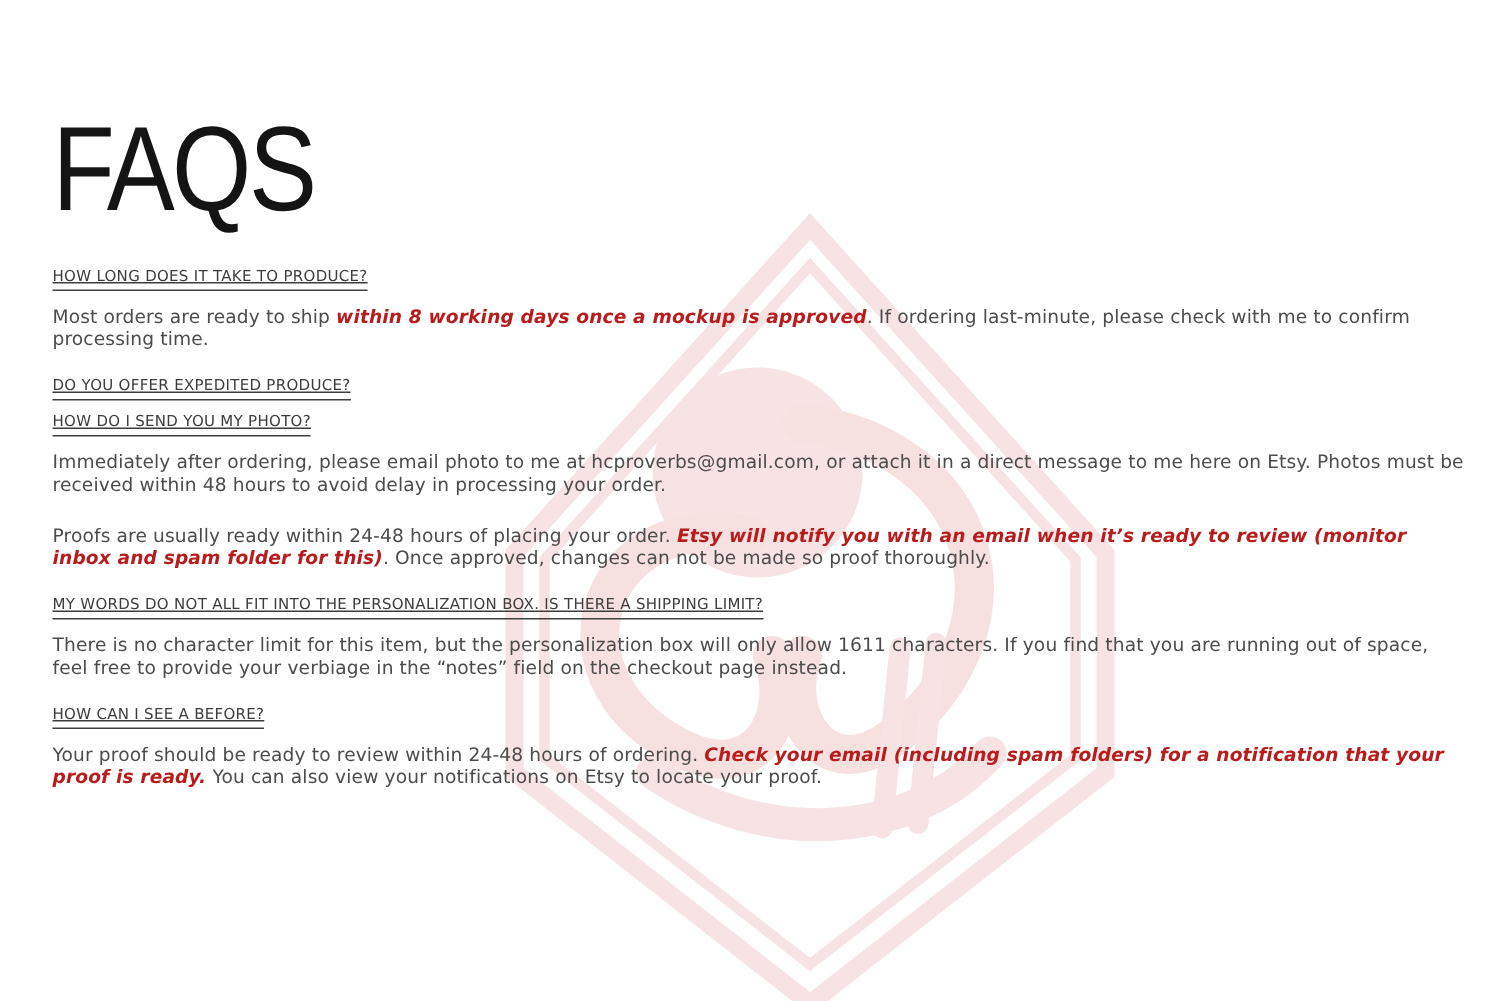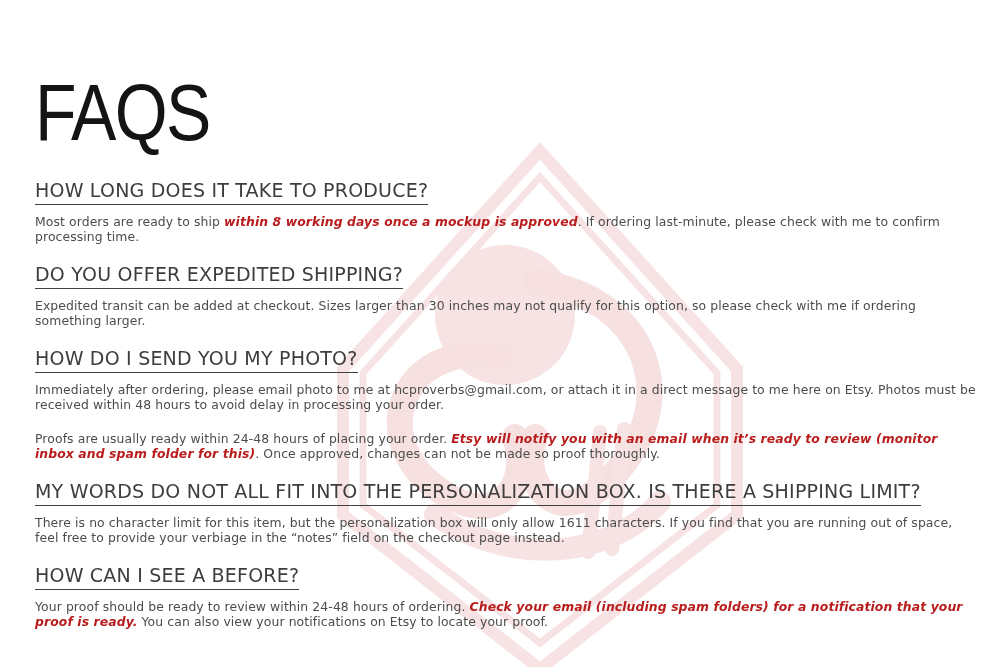--- a/index.html
+++ b/index.html
@@ -36,25 +36,26 @@
     font-weight: 400;
     color: #141414;
     line-height: 1.0;
     margin: 0 0 26px 0;
     letter-spacing: -2px;
     transform: scaleX(0.85);
     transform-origin: left center;
   }
   .faq h2 {
     margin: 0 0 13px 0;
-    font-size: 19px;
+    font-size: 10px;
     font-weight: 400;
     color: #3d3d3d;
     letter-spacing: 0.2px;
     white-space: nowrap;
+    text-decoration: underline;
   }
   .faq .q-text {
     border-bottom: 1px solid #3f3f3f;
     padding-bottom: 3px;
   }
   .faq p {
     margin: 0 0 19px 0;
     font-size: 12.4px;
     line-height: 15px;
     color: #4c4c4c;
@@ -92,22 +93,21 @@
   <div class="content">
 
     <h1 class="title">FAQS</h1>
 
     <section class="faq">
       <h2><span class="q-text">HOW LONG DOES IT TAKE TO PRODUCE?</span></h2>
       <p><span>Most orders are ready to ship </span><span class="em">within 8 working days once a mockup is approved</span><span>. If ordering last-minute, please check with me to confirm processing time.</span></p>
     </section>
 
     <section class="faq">
-      <h2><span class="q-text">DO YOU OFFER EXPEDITED SHIPPING?</span></h2>
-      <p><span>Expedited transit can be added at checkout. Sizes larger than 30 inches may not qualify for this option, so please check with me if ordering something larger.</span><span class="em"></span><span></span></p>
+      <h2><span class="q-text">DO YOU OFFER EXPEDITED PRODUCE?</span></h2>
     </section>
 
     <section class="faq">
       <h2><span class="q-text">HOW DO I SEND YOU MY PHOTO?</span></h2>
       <p><span>Immediately after ordering, please email photo to me at hcproverbs@gmail.com, or attach it in a direct message to me here on Etsy. Photos must be received within 48 hours to avoid delay in processing your order.</span><span class="em"></span><span></span></p>
     </section>
 
     <section class="faq">
       <p><span>Proofs are usually ready within 24-48 hours of placing your order. </span><span class="em">Etsy will notify you with an email when it’s ready to review (monitor inbox and spam folder for this)</span><span>. Once approved, changes can not be made so proof thoroughly.</span></p>
     </section>

